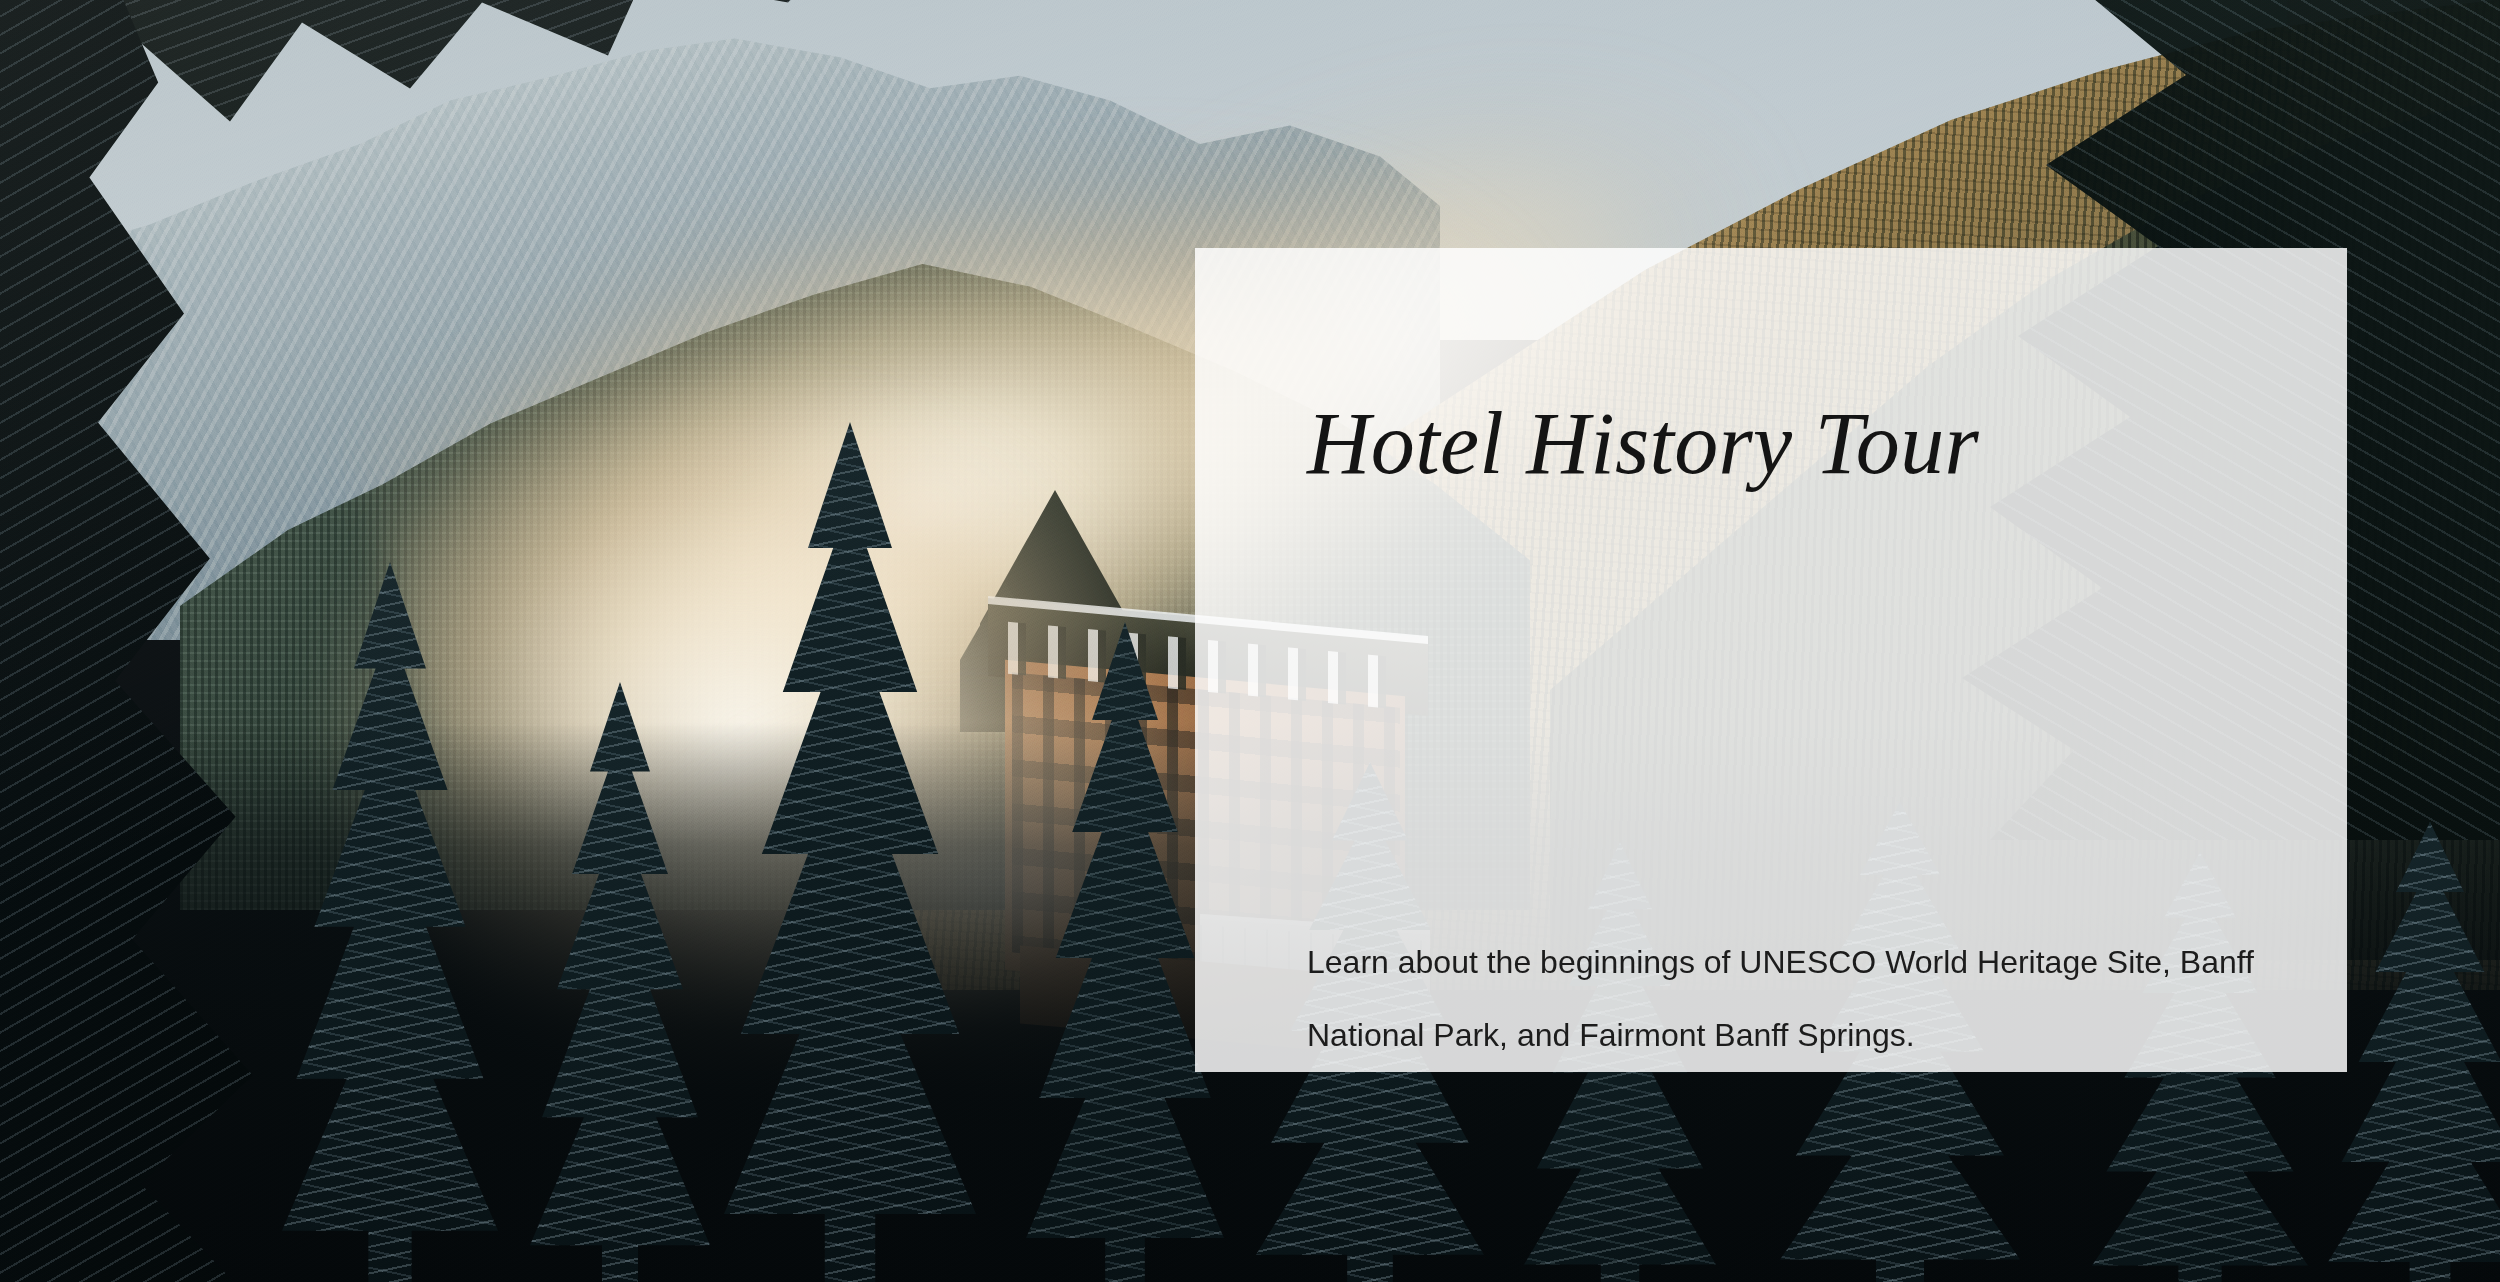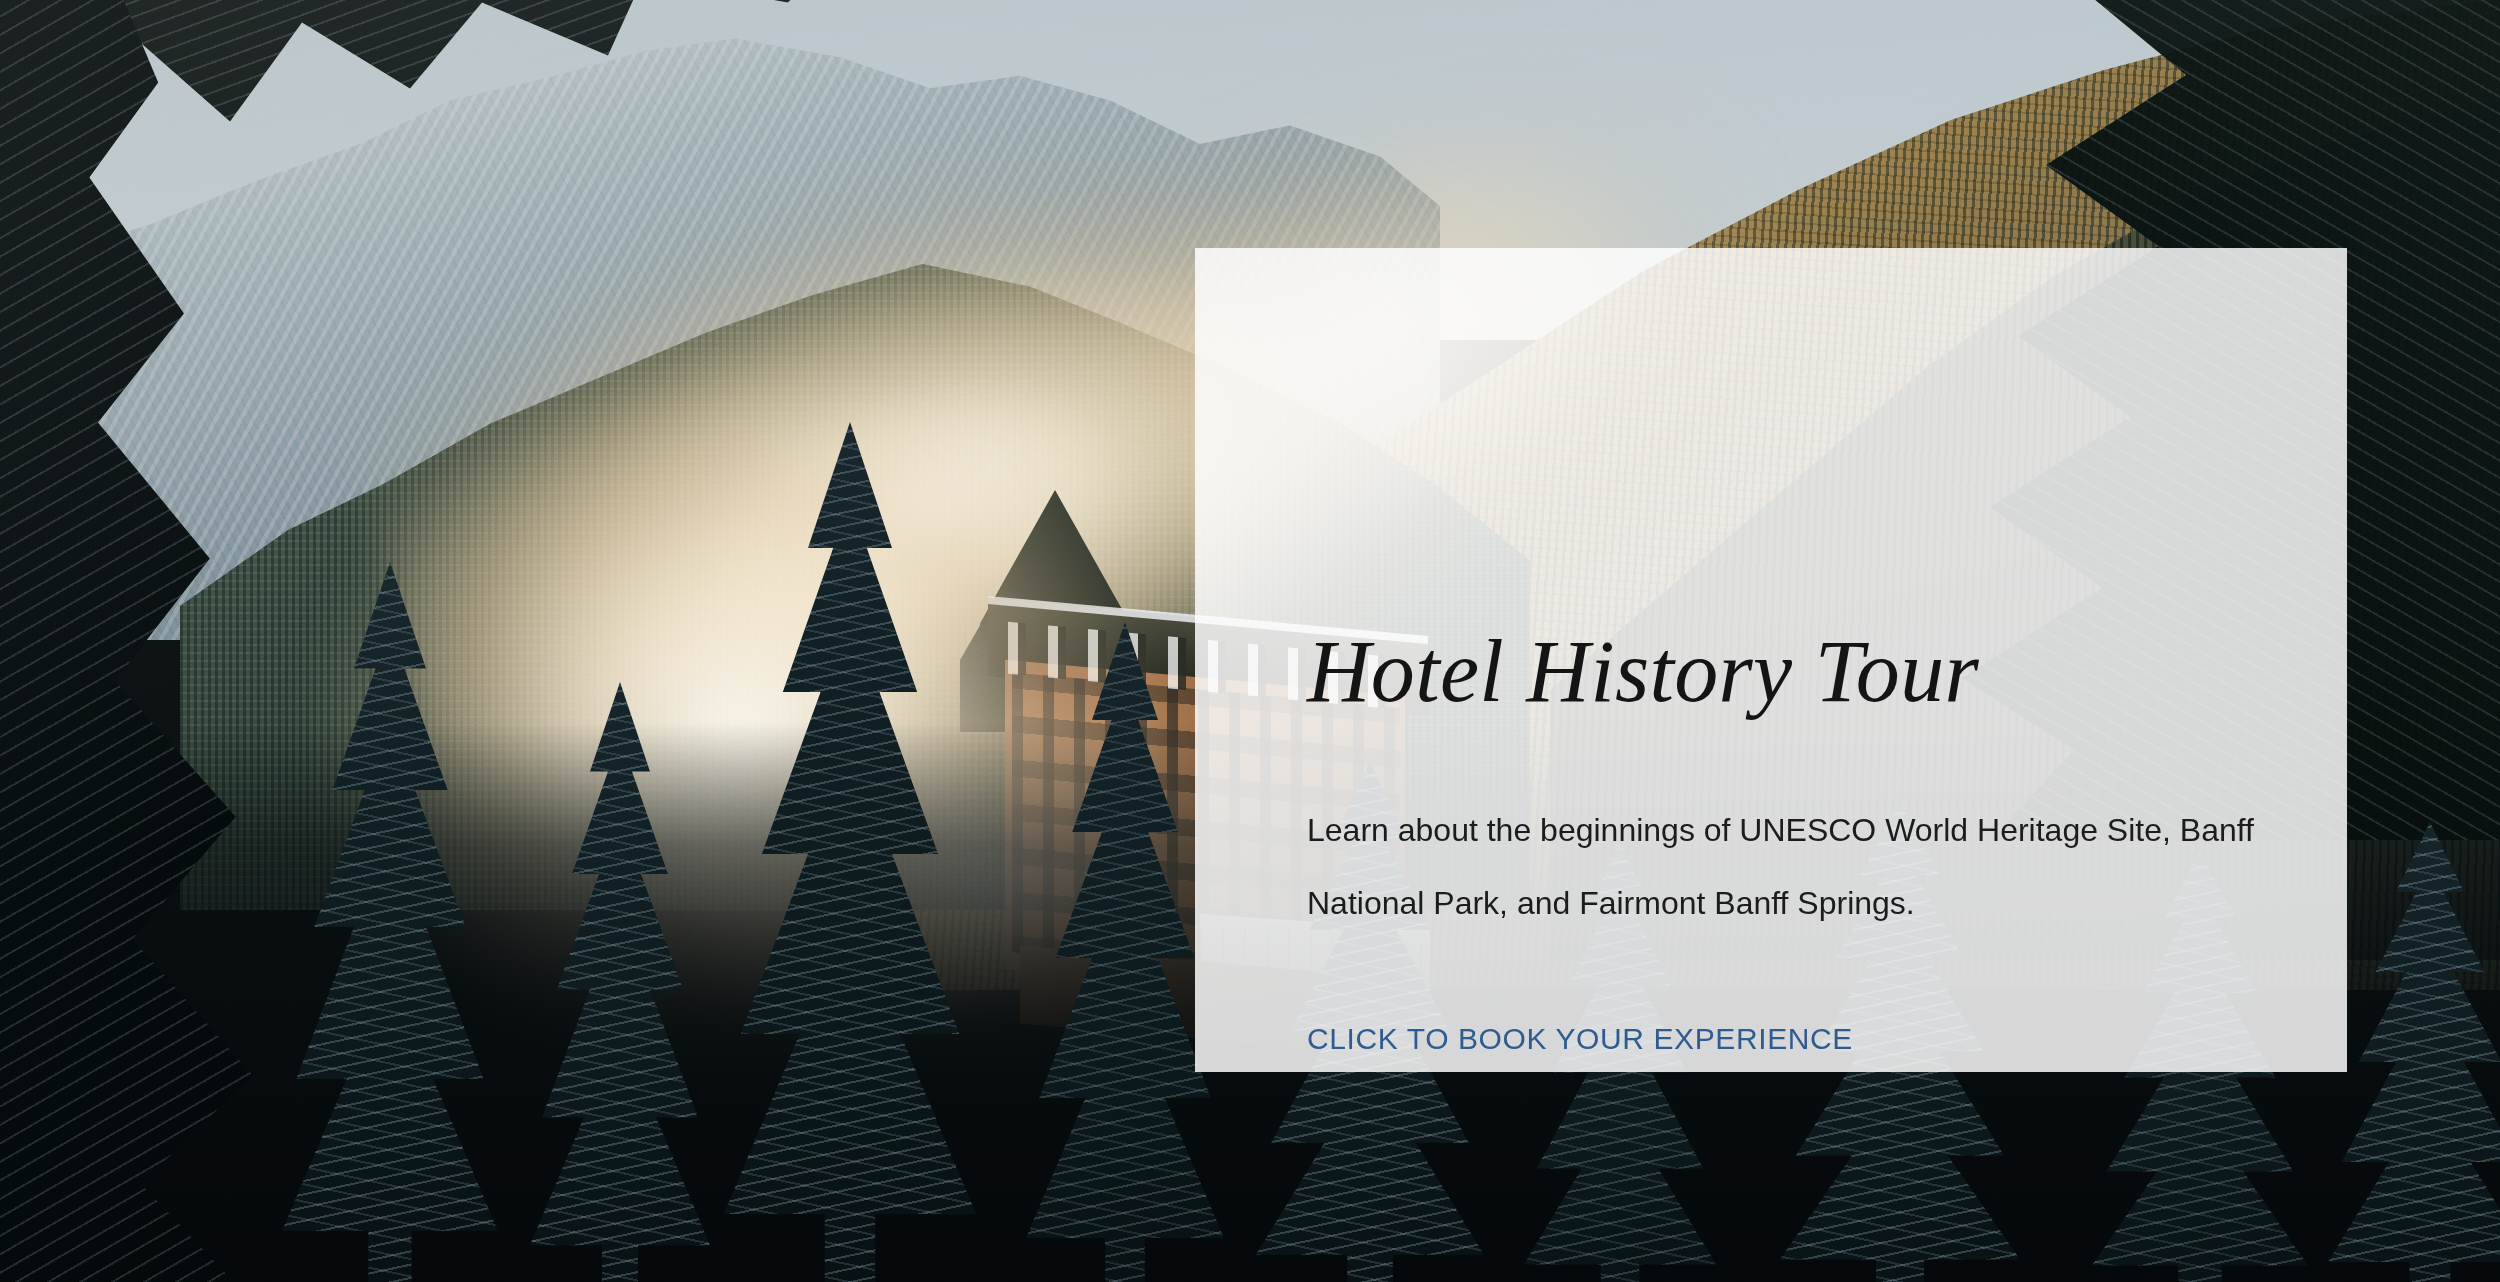--- a/index.html
+++ b/index.html
@@ -250,22 +250,22 @@
   .tone { position:absolute; inset:0; pointer-events:none;
     background:linear-gradient(160deg, rgba(255,236,205,.07) 0%, rgba(0,0,0,0) 42%);
   }
 
   
   .panel {
     position:absolute;
     left:1195px; top:248px;
     width:1152px; height:824px;
     background:rgba(255,255,255,.84);
-    padding:0 0 16px 112px;
-    display:flex; flex-direction:column; justify-content:flex-end;
+    padding:0 0 0 112px;
+    display:flex; flex-direction:column; justify-content:space-between;
   }
   .panel-title {
     font-family:"Liberation Serif", serif;
     font-style:italic;
     font-weight:400;
     font-size:88px;
     line-height:1;
     color:#141414;
     margin-top:152px;
     letter-spacing:.3px;
@@ -340,16 +340,15 @@
 
     <div class="tone"></div>
     <div class="grain"></div>
   </div>
 
   <div class="panel">
     <h1 class="panel-title">Hotel History Tour</h1>
 
     <p class="panel-body">Learn about the beginnings of UNESCO World Heritage Site, Banff National Park, and Fairmont Banff Springs.</p>
 
-    <a class="panel-cta">CLICK TO BOOK YOUR EXPERIENCE</a>
   </div>
 
 </div>
 
 </body></html>

